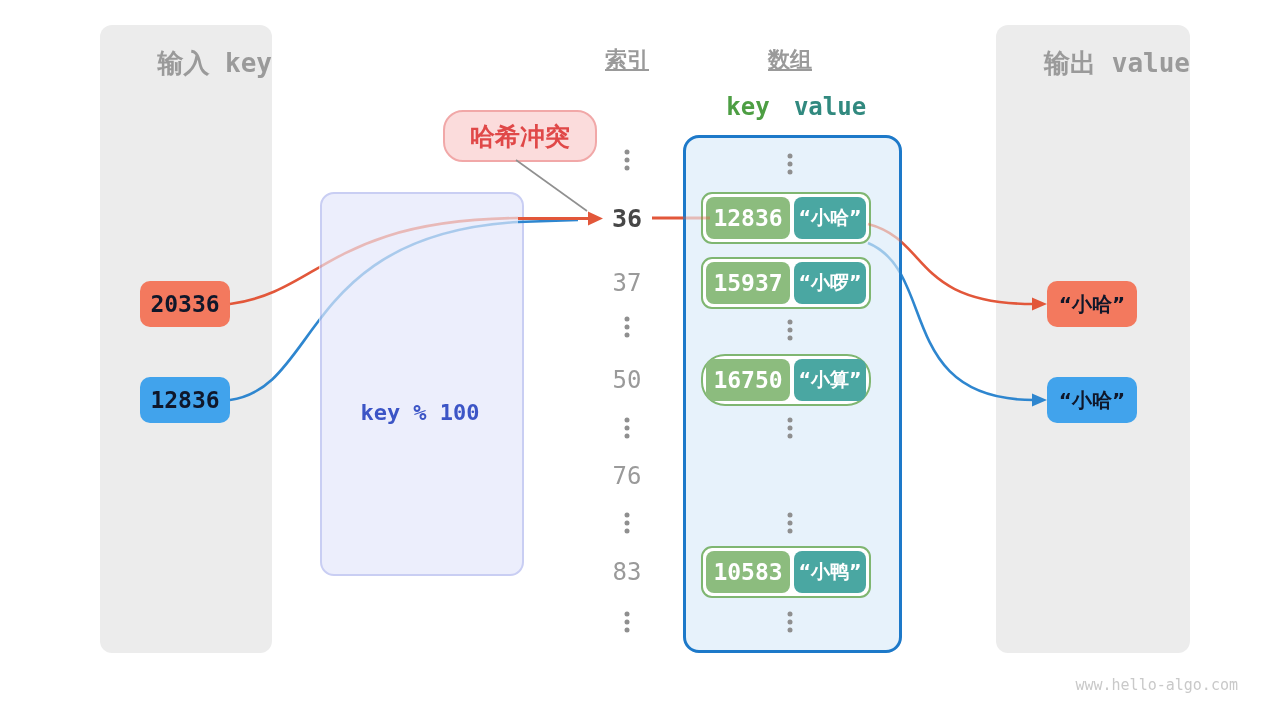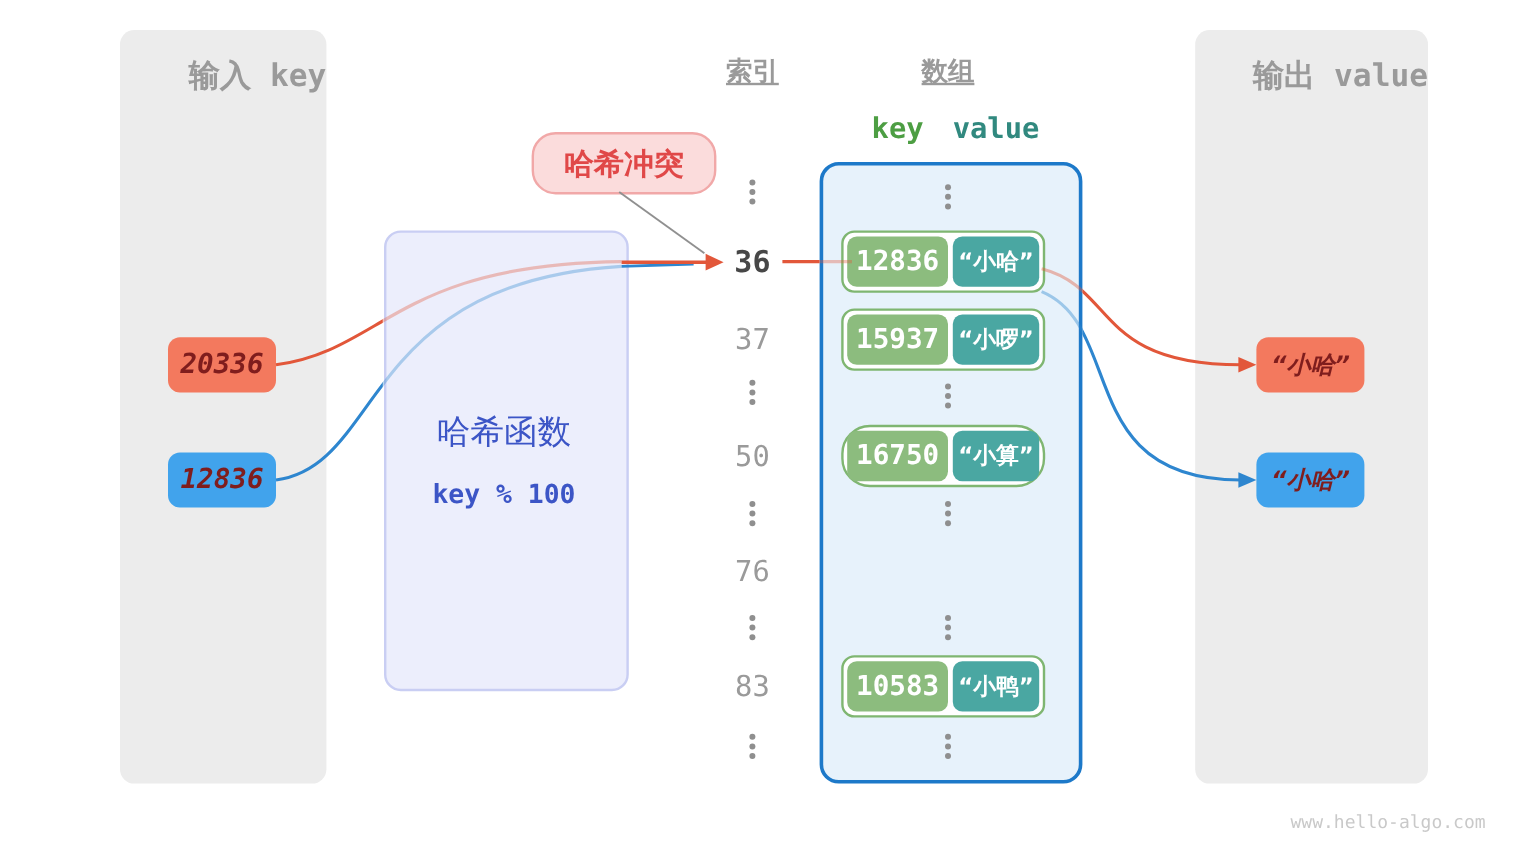--- a/index.html
+++ b/index.html
@@ -16,21 +16,21 @@
   }
   html,body{margin:0;padding:0;background:#fff;}
   .stage{position:relative;width:1280px;height:720px;background:var(--bg);overflow:hidden;
          font-family:"DejaVu Sans","Liberation Sans",sans-serif;}
   .abs{position:absolute;}
   .panel{background:var(--panel);border-radius:12px;}
   .panel-title{color:var(--panel-title);font-weight:bold;font-size:26px;
                font-family:"DejaVu Sans Mono","DejaVu Sans",sans-serif;
                text-align:right;white-space:nowrap;}
   .chip{border-radius:10px;display:flex;align-items:center;justify-content:center;
-        color:#7f1d1d;font-weight:bold;font-style:italic;}
+        color:#0f172a;font-weight:bold;}
   .chip.num{font-family:"DejaVu Sans Mono","Liberation Mono",monospace;font-size:23px;}
   .chip.val{font-size:20px;}
   .chip.orange{background:var(--orange);}
   .chip.blue{background:var(--blue);}
   .hash-box{background:var(--hash-box-bg);border:2px solid var(--hash-box-border);
             border-radius:14px;}
   .hash-title{color:var(--hash-text);font-size:28px;text-align:center;}
   .hash-formula{color:var(--hash-text);font-size:22px;font-weight:bold;text-align:center;
                 font-family:"DejaVu Sans Mono","Liberation Mono",monospace;margin-top:10px;}
   .collision{background:var(--collision-bg);border:2px solid var(--collision-border);
@@ -73,21 +73,20 @@
 
   <div class="abs array-box" style="left:683px;top:135px;width:219px;height:518px;box-sizing:border-box;"></div>
 
   <div class="abs col-header" style="left:627px;top:60px;">索引</div>
   <div class="abs col-header" style="left:790px;top:60px;">数组</div>
   <div class="abs kv-header" style="left:748px;top:107px;color:var(--key-header);">key</div>
   <div class="abs kv-header" style="left:830px;top:107px;color:var(--value-header);">value</div>
 
   <div class="abs collision" style="left:443px;top:110px;width:150px;height:48px;">哈希冲突</div>
 
-  <div class="abs hash-title" style="left:320px;top:341px;width:200px;">哈希函数</div>
   <div class="abs hash-formula" style="left:320px;top:390px;width:200px;">key % 100</div>
 
   <div class="abs chip num orange" style="left:140px;top:281px;width:90px;height:46px;">20336</div>
   <div class="abs chip num blue" style="left:140px;top:377px;width:90px;height:46px;">12836</div>
 
   <div class="abs chip val orange" style="left:1047px;top:281px;width:90px;height:46px;">“小哈”</div>
   <div class="abs chip val blue" style="left:1047px;top:377px;width:90px;height:46px;">“小哈”</div>
 
   <div class="abs dots" style="left:627px;top:160px;">
       <i></i>

